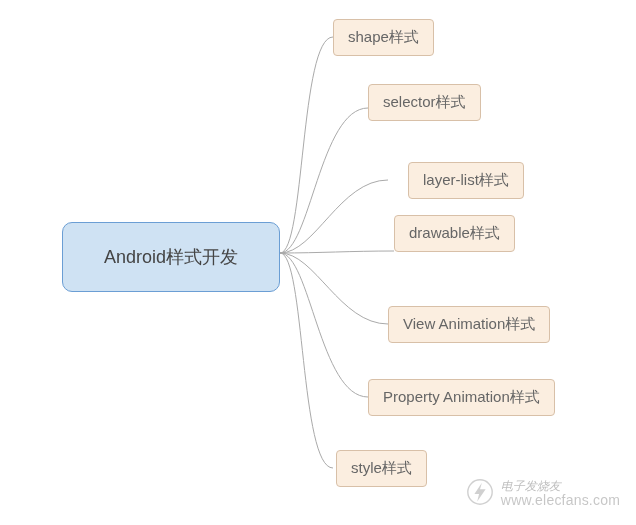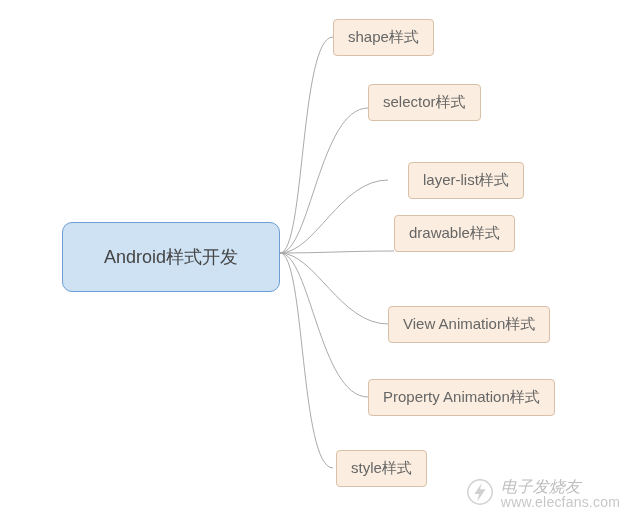--- a/index.html
+++ b/index.html
@@ -60,21 +60,21 @@
       position: absolute;
       bottom: 14px;
       right: 16px;
       display: flex;
       align-items: center;
       gap: 6px;
       opacity: 0.55;
     }
     .watermark svg { width: 30px; height: 30px; }
     .watermark .wm-text { display: flex; flex-direction: column; line-height: 1.1; }
-    .watermark .wm-cn { font-size: 16px; color: #888; font-family: "SimSun","Songti SC",serif; font-style: italic; }
+    .watermark .wm-cn { font-size: 12px; color: #888; font-family: "SimSun","Songti SC",serif; font-style: italic; }
     .watermark .wm-url { font-size: 14px; color: #999; letter-spacing: 0.2px; }
   </style>
 </head>
 <body>
 
 <svg class="connector">
   <path d="M280 253 C 305 253, 300 37, 333 37"></path>
   <path d="M280 253 C 310 253, 320 108, 368 108"></path>
   <path d="M280 253 C 315 253, 340 180, 388 180"></path>
   <path d="M280 253 C 320 253, 350 251, 394 251"></path>

